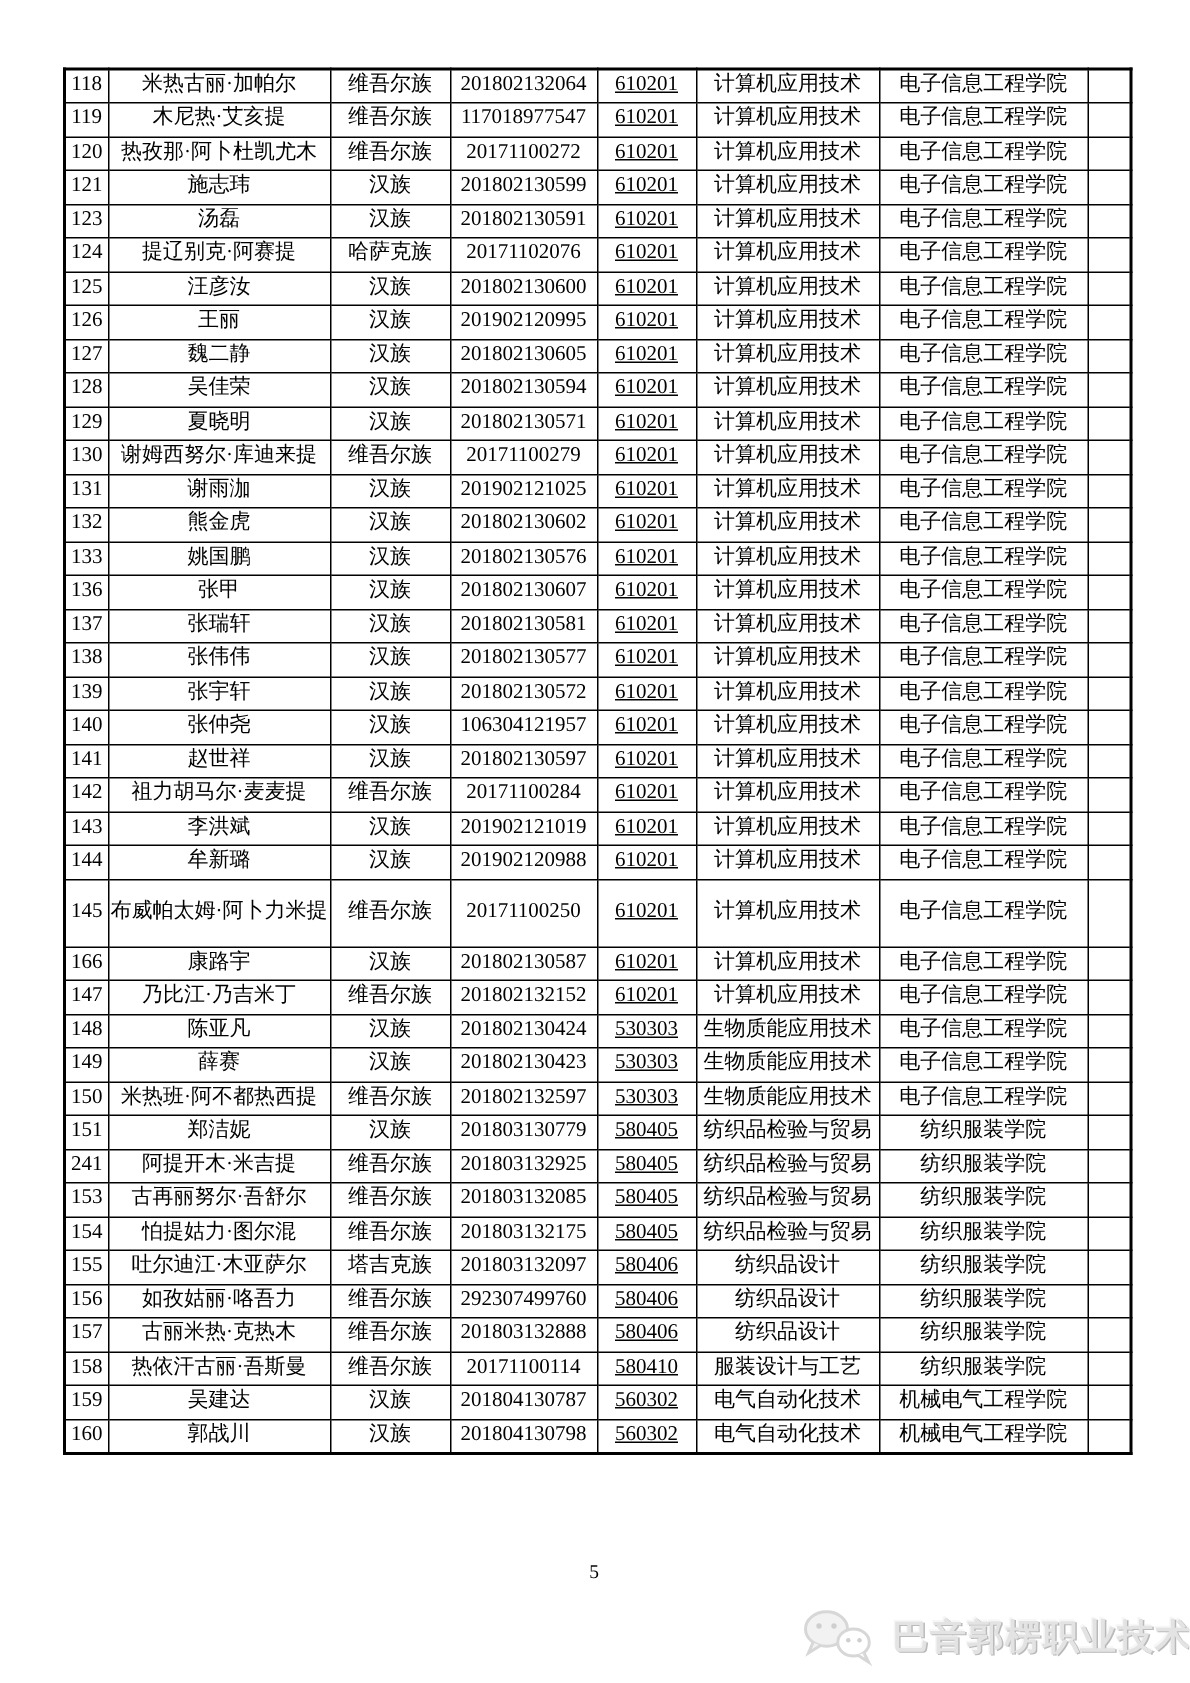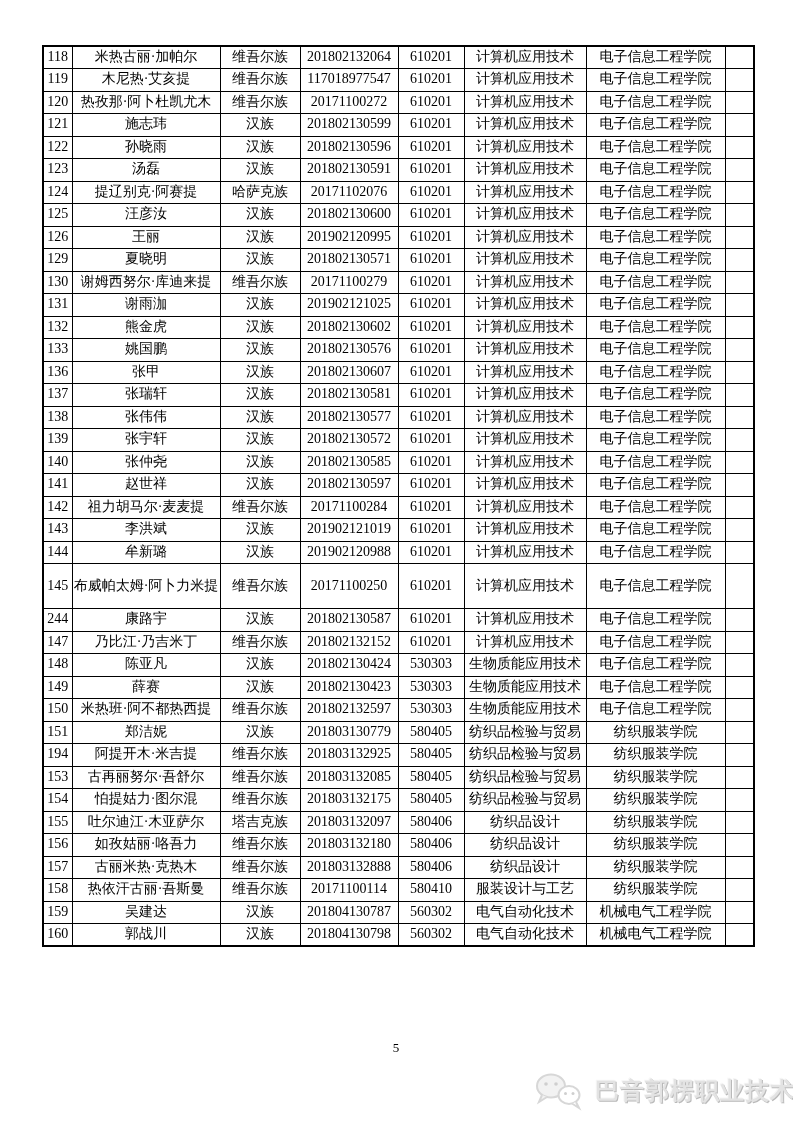--- a/index.html
+++ b/index.html
@@ -29,21 +29,21 @@
     vertical-align: middle;
     font-size: 14px;
     line-height: 1.35;
     padding: 0 1px;
     overflow: hidden;
     word-break: break-all;
   }
   table.roster tr.tall td { height: 45px; margin-left: 23px; }
   td.c-no { font-size: 13px; }
   td.c-id { font-size: 13px; letter-spacing: 0px; }
-  td.c-code { font-size: 13px; }
+  td.c-code { font-size: 13px; text-decoration: underline; }
   .page-number {
     position: absolute;
     left: 384px;
     top: 1040px;
     width: 24px;
     text-align: center;
     font-size: 13px;
     font-family: "Liberation Serif", "DejaVu Serif", serif;
   }
   .watermark {
@@ -117,30 +117,20 @@
     <td class="c-no">121</td>
     <td class="c-name">施志玮</td>
     <td class="c-eth">汉族</td>
     <td class="c-id">201802130599</td>
     <td class="c-code">610201</td>
     <td class="c-maj">计算机应用技术</td>
     <td class="c-col">电子信息工程学院</td>
     <td class="c-note"></td>
   </tr>
         <tr>
-    <td class="c-no">122</td>
-    <td class="c-name">孙晓雨</td>
-    <td class="c-eth">汉族</td>
-    <td class="c-id">201802130596</td>
-    <td class="c-code">610201</td>
-    <td class="c-maj">计算机应用技术</td>
-    <td class="c-col">电子信息工程学院</td>
-    <td class="c-note"></td>
-  </tr>
-        <tr>
     <td class="c-no">123</td>
     <td class="c-name">汤磊</td>
     <td class="c-eth">汉族</td>
     <td class="c-id">201802130591</td>
     <td class="c-code">610201</td>
     <td class="c-maj">计算机应用技术</td>
     <td class="c-col">电子信息工程学院</td>
     <td class="c-note"></td>
   </tr>
         <tr>
@@ -167,20 +157,40 @@
     <td class="c-no">126</td>
     <td class="c-name">王丽</td>
     <td class="c-eth">汉族</td>
     <td class="c-id">201902120995</td>
     <td class="c-code">610201</td>
     <td class="c-maj">计算机应用技术</td>
     <td class="c-col">电子信息工程学院</td>
     <td class="c-note"></td>
   </tr>
         <tr>
+    <td class="c-no">127</td>
+    <td class="c-name">魏二静</td>
+    <td class="c-eth">汉族</td>
+    <td class="c-id">201802130605</td>
+    <td class="c-code">610201</td>
+    <td class="c-maj">计算机应用技术</td>
+    <td class="c-col">电子信息工程学院</td>
+    <td class="c-note"></td>
+  </tr>
+        <tr>
+    <td class="c-no">128</td>
+    <td class="c-name">吴佳荣</td>
+    <td class="c-eth">汉族</td>
+    <td class="c-id">201802130594</td>
+    <td class="c-code">610201</td>
+    <td class="c-maj">计算机应用技术</td>
+    <td class="c-col">电子信息工程学院</td>
+    <td class="c-note"></td>
+  </tr>
+        <tr>
     <td class="c-no">129</td>
     <td class="c-name">夏晓明</td>
     <td class="c-eth">汉族</td>
     <td class="c-id">201802130571</td>
     <td class="c-code">610201</td>
     <td class="c-maj">计算机应用技术</td>
     <td class="c-col">电子信息工程学院</td>
     <td class="c-note"></td>
   </tr>
         <tr>
@@ -260,21 +270,21 @@
     <td class="c-id">201802130572</td>
     <td class="c-code">610201</td>
     <td class="c-maj">计算机应用技术</td>
     <td class="c-col">电子信息工程学院</td>
     <td class="c-note"></td>
   </tr>
         <tr>
     <td class="c-no">140</td>
     <td class="c-name">张仲尧</td>
     <td class="c-eth">汉族</td>
-    <td class="c-id">201802130585</td>
+    <td class="c-id">106304121957</td>
     <td class="c-code">610201</td>
     <td class="c-maj">计算机应用技术</td>
     <td class="c-col">电子信息工程学院</td>
     <td class="c-note"></td>
   </tr>
         <tr>
     <td class="c-no">141</td>
     <td class="c-name">赵世祥</td>
     <td class="c-eth">汉族</td>
     <td class="c-id">201802130597</td>
@@ -317,21 +327,21 @@
     <td class="c-no">145</td>
     <td class="c-name">布威帕太姆·阿卜力米提</td>
     <td class="c-eth">维吾尔族</td>
     <td class="c-id">20171100250</td>
     <td class="c-code">610201</td>
     <td class="c-maj">计算机应用技术</td>
     <td class="c-col">电子信息工程学院</td>
     <td class="c-note"></td>
   </tr>
         <tr>
-    <td class="c-no">244</td>
+    <td class="c-no">166</td>
     <td class="c-name">康路宇</td>
     <td class="c-eth">汉族</td>
     <td class="c-id">201802130587</td>
     <td class="c-code">610201</td>
     <td class="c-maj">计算机应用技术</td>
     <td class="c-col">电子信息工程学院</td>
     <td class="c-note"></td>
   </tr>
         <tr>
     <td class="c-no">147</td>
@@ -377,21 +387,21 @@
     <td class="c-no">151</td>
     <td class="c-name">郑洁妮</td>
     <td class="c-eth">汉族</td>
     <td class="c-id">201803130779</td>
     <td class="c-code">580405</td>
     <td class="c-maj">纺织品检验与贸易</td>
     <td class="c-col">纺织服装学院</td>
     <td class="c-note"></td>
   </tr>
         <tr>
-    <td class="c-no">194</td>
+    <td class="c-no">241</td>
     <td class="c-name">阿提开木·米吉提</td>
     <td class="c-eth">维吾尔族</td>
     <td class="c-id">201803132925</td>
     <td class="c-code">580405</td>
     <td class="c-maj">纺织品检验与贸易</td>
     <td class="c-col">纺织服装学院</td>
     <td class="c-note"></td>
   </tr>
         <tr>
     <td class="c-no">153</td>
@@ -420,21 +430,21 @@
     <td class="c-id">201803132097</td>
     <td class="c-code">580406</td>
     <td class="c-maj">纺织品设计</td>
     <td class="c-col">纺织服装学院</td>
     <td class="c-note"></td>
   </tr>
         <tr>
     <td class="c-no">156</td>
     <td class="c-name">如孜姑丽·咯吾力</td>
     <td class="c-eth">维吾尔族</td>
-    <td class="c-id">201803132180</td>
+    <td class="c-id">292307499760</td>
     <td class="c-code">580406</td>
     <td class="c-maj">纺织品设计</td>
     <td class="c-col">纺织服装学院</td>
     <td class="c-note"></td>
   </tr>
         <tr>
     <td class="c-no">157</td>
     <td class="c-name">古丽米热·克热木</td>
     <td class="c-eth">维吾尔族</td>
     <td class="c-id">201803132888</td>

